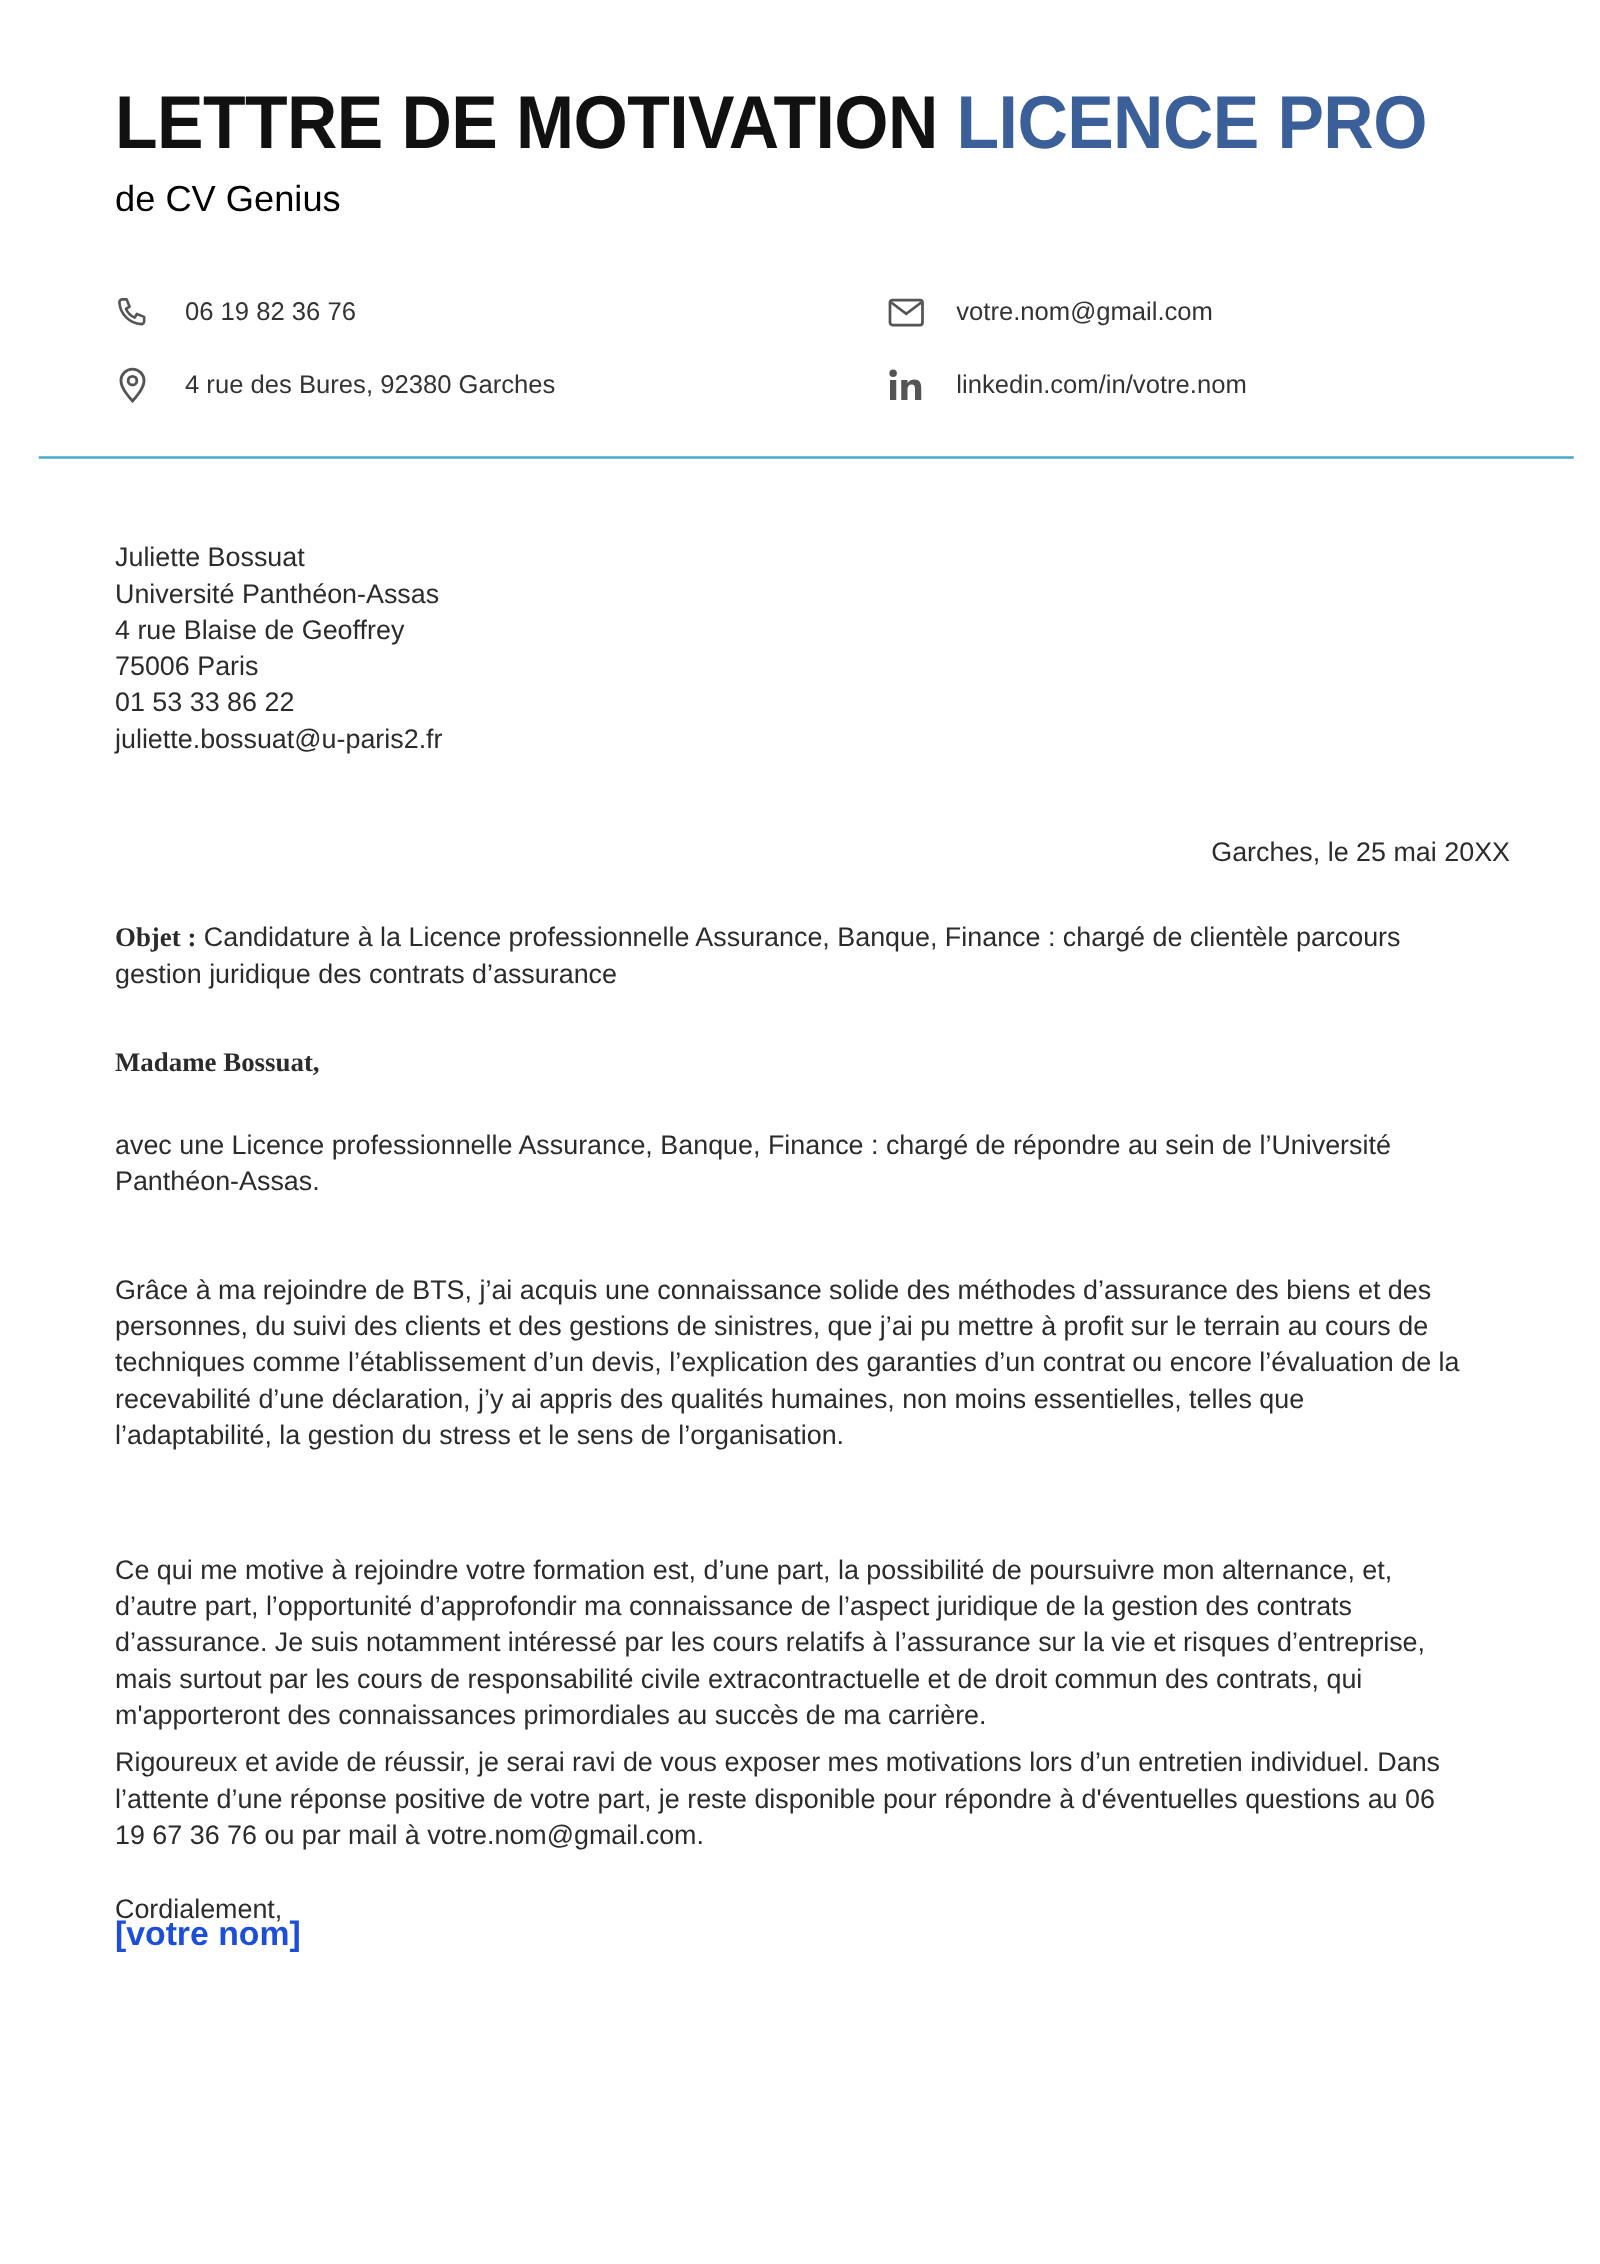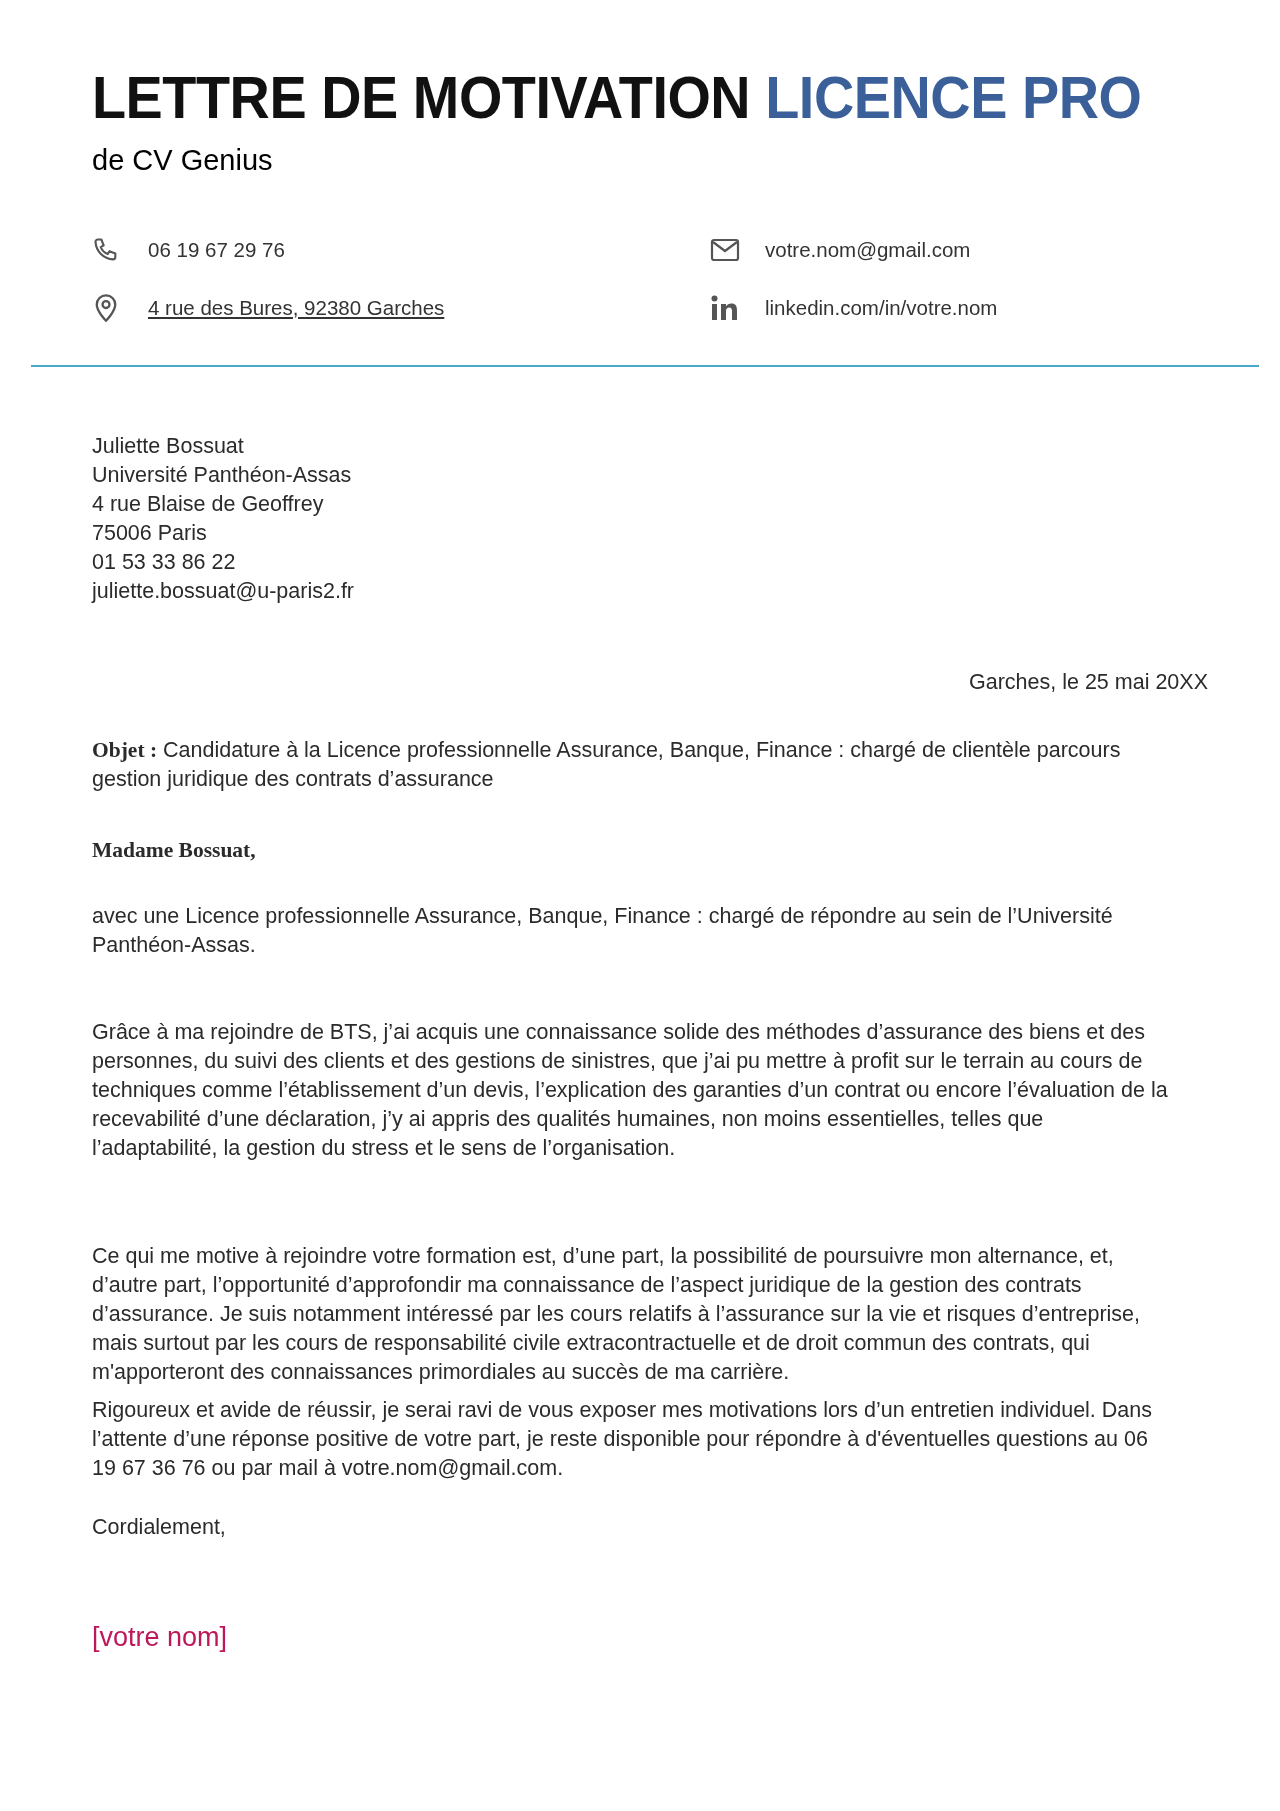--- a/index.html
+++ b/index.html
@@ -10,41 +10,41 @@
       color:#111111; white-space:nowrap; line-height:1; transform:scaleX(0.93); transform-origin:left top; }
     .title .accent { color:#3a5f99; }
     .subtitle { left:92px; top:146px; font-size:29px; color:#000000; line-height:1; }
     .contact { display:flex; align-items:center; font-size:20.5px; color:#333333; }
     .contact .ic { width:32px; height:32px; display:flex; align-items:center; justify-content:center; margin-right:26px; color:#555; }
     .rule { left:31px; width:1228px; top:365px; height:2px; background:#4aa8c9; }
     .recip { left:92px; top:432px; font-size:21.5px; line-height:29px; color:#2b2b2b; }
     .date { right:72px; top:670px; font-size:21.5px; color:#2b2b2b; text-align:right; }
     .para { left:92px; width:1110px; font-size:21.5px; line-height:29px; color:#2b2b2b; }
     .bold { font-weight:bold;font-family:Liberation Serif, serif; }
-    .signature { left:92px; top:1622px; font-size:27px; font-weight:normal; color:#be185d; }
+    .signature { left:92px; top:1532px; font-size:27px; font-weight:bold; color:#1d4ed8; }
     .ln { display:block; white-space:nowrap; }
   </style>
 </head>
 <body>
 
 <div class="abs title">
   <span>LETTRE DE MOTIVATION</span>
   <span class="accent">LICENCE PRO</span>
 </div>
 <div class="abs subtitle">de CV Genius</div>
 
 <div class="abs contact" style="left:90px; top:234px;">
   <span class="ic">
     <svg width="28" height="28" viewBox="0 0 24 24" fill="none" stroke="#555" stroke-width="1.8" stroke-linejoin="round">
         <path d="M5 3h3l2 5-2.5 1.5a11 11 0 0 0 6 6L15 13l5 2v3a2 2 0 0 1-2 2A16 16 0 0 1 3 5a2 2 0 0 1 2-2z"></path>
       </svg>
   </span>
-  <span>06 19 67 29 76</span>
+  <span>06 19 82 36 76</span>
 </div>
-<div class="abs contact" style="left:90px; top:292px;text-decoration:underline;">
+<div class="abs contact" style="left:90px; top:292px;">
   <span class="ic">
     <svg width="28" height="30" viewBox="0 0 24 26" fill="none" stroke="#555" stroke-width="2">
         <path d="M12 24s-8-8-8-14a8 8 0 0 1 16 0c0 6-8 14-8 14z"></path>
         <circle cx="12" cy="10" r="3"></circle>
       </svg>
   </span>
   <span>4 rue des Bures, 92380 Garches</span>
 </div>
 <div class="abs contact" style="left:709px; top:234px;">
   <span class="ic" style="margin-right:24px;">

